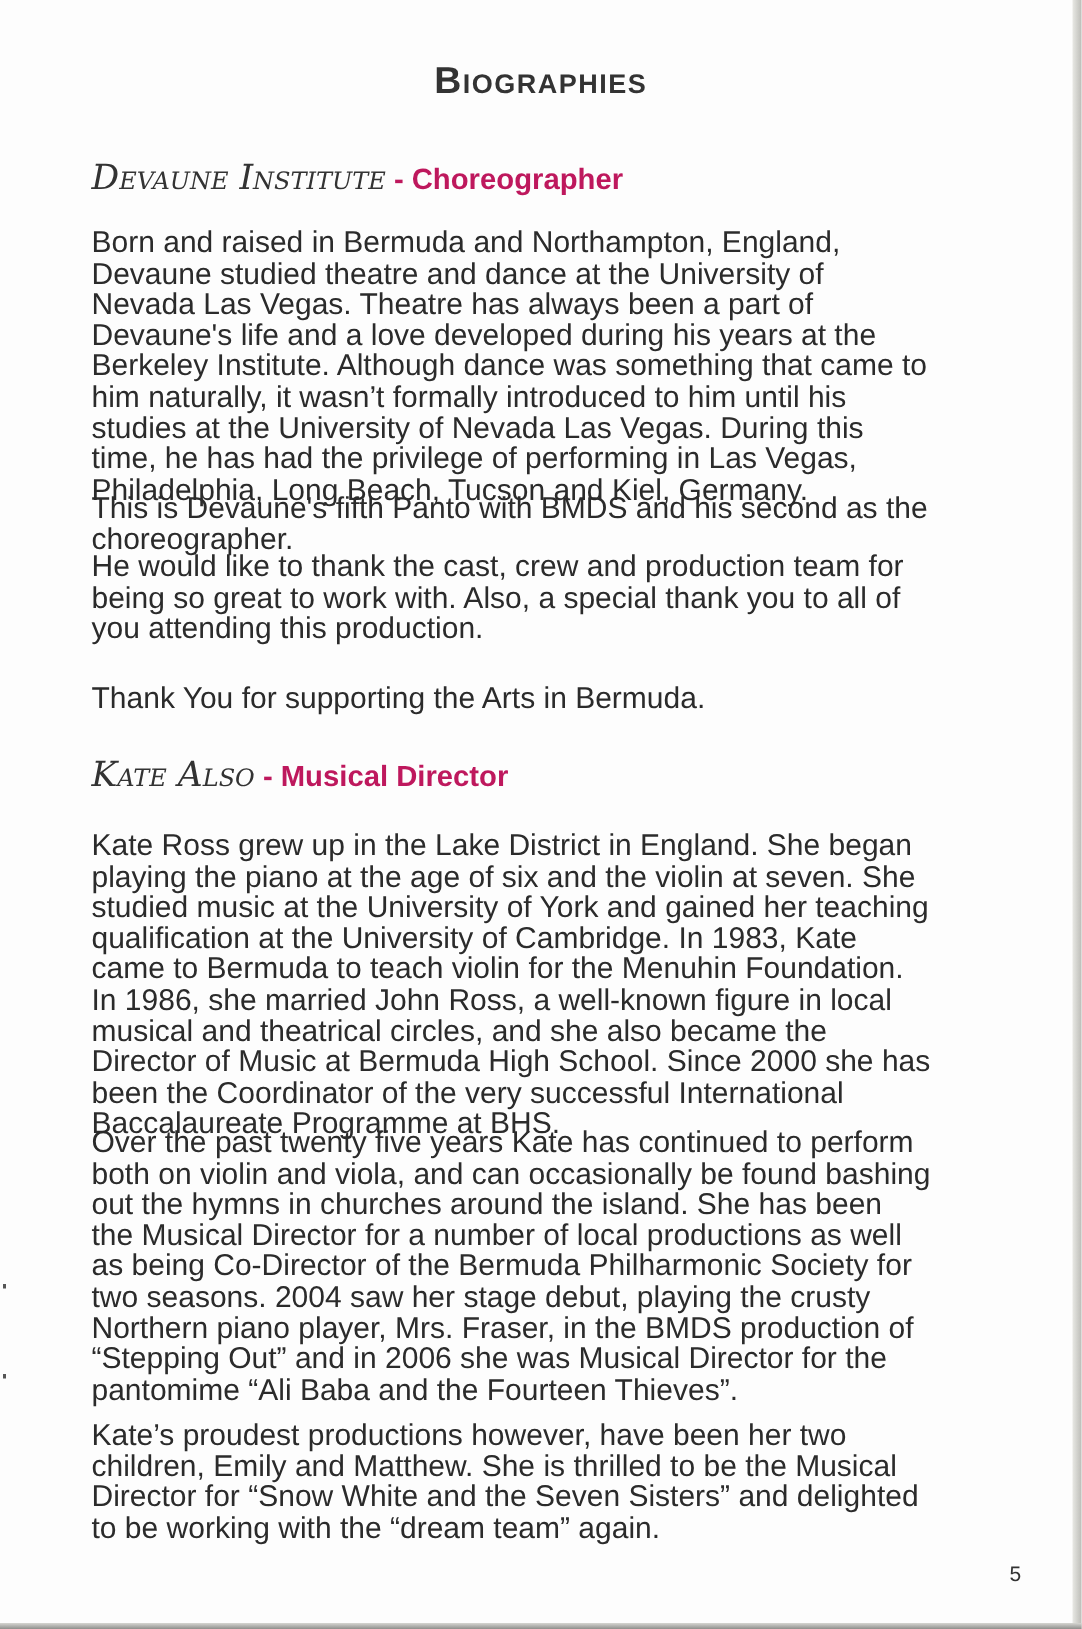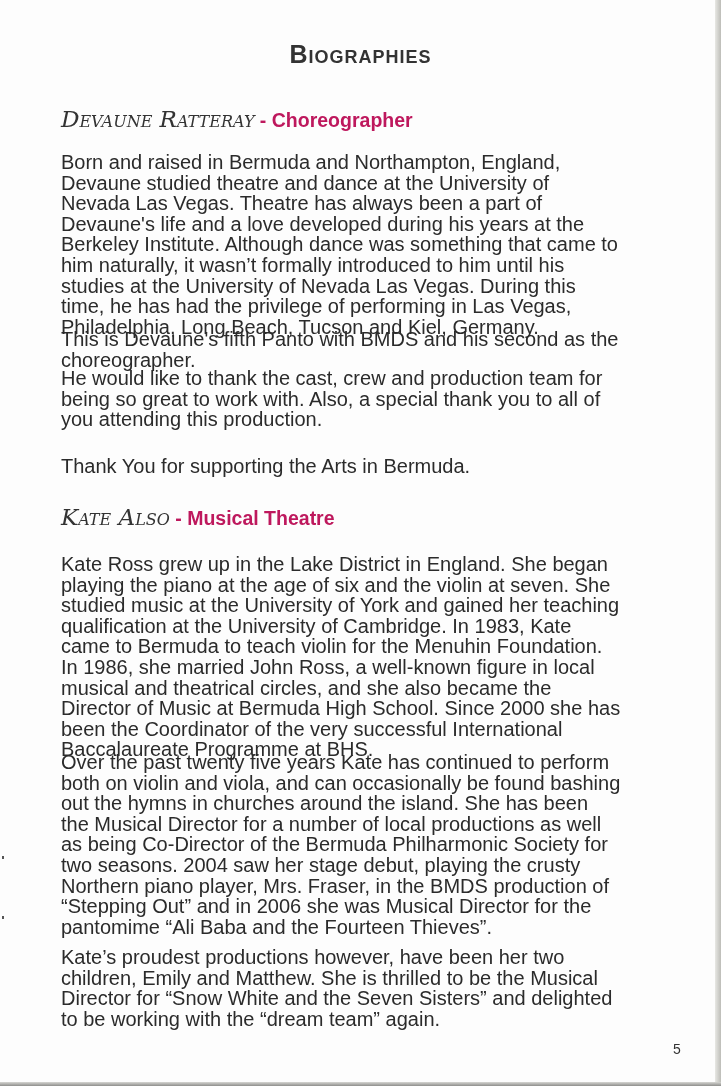--- a/index.html
+++ b/index.html
@@ -30,29 +30,29 @@
 <body>
 
 <div class="page-edge"></div>
 <div class="page-bottom-edge"></div>
 <div class="speck" style="left:2px; top:856px;"></div>
 <div class="speck" style="left:2px; top:916px;"></div>
 
 <h1 class="title" style="margin:0;">Biographies</h1>
 
 <div class="heading" style="top:106px;">
-  <span class="name">Devaune Ratteray</span><span class="role"> - Choreographer</span>
+  <span class="name">Devaune Institute</span><span class="role"> - Choreographer</span>
 </div>
 
 <p class="para" style="top:152px;">Born and raised in Bermuda and Northampton, England, Devaune studied theatre and dance at the University of Nevada Las Vegas. Theatre has always been a part of Devaune's life and a love developed during his years at the Berkeley Institute. Although dance was something that came to him naturally, it wasn’t formally introduced to him until his studies at the University of Nevada Las Vegas. During this time, he has had the privilege of performing in Las Vegas, Philadelphia, Long Beach, Tucson and Kiel, Germany.</p>
 <p class="para" style="top:329px;">This is Devaune's fifth Panto with BMDS and his second as the choreographer.</p>
 <p class="para" style="top:368px;">He would like to thank the cast, crew and production team for being so great to work with. Also, a special thank you to all of you attending this production.</p>
 <p class="para" style="top:456px;">Thank You for supporting the Arts in Bermuda.</p>
 
 <div class="heading" style="top:504px;">
-  <span class="name">Kate Also</span><span class="role"> - Musical Theatre</span>
+  <span class="name">Kate Also</span><span class="role"> - Musical Director</span>
 </div>
 
 <p class="para" style="top:554px;">Kate Ross grew up in the Lake District in England. She began playing the piano at the age of six and the violin at seven. She studied music at the University of York and gained her teaching qualification at the University of Cambridge. In 1983, Kate came to Bermuda to teach violin for the Menuhin Foundation. In 1986, she married John Ross, a well-known figure in local musical and theatrical circles, and she also became the Director of Music at Bermuda High School. Since 2000 she has been the Coordinator of the very successful International Baccalaureate Programme at BHS.</p>
 <p class="para" style="top:752px;">Over the past twenty five years Kate has continued to perform both on violin and viola, and can occasionally be found bashing out the hymns in churches around the island. She has been the  Musical Director for a number of local productions as well as being Co-Director of the Bermuda Philharmonic Society for two seasons. 2004 saw her stage debut, playing the crusty Northern piano player, Mrs. Fraser, in the BMDS production of “Stepping Out” and in 2006 she was Musical Director for the pantomime “Ali Baba and the Fourteen Thieves”.</p>
 <p class="para" style="top:947px;">Kate’s proudest productions however, have been her two children, Emily and Matthew. She is thrilled to be the Musical Director for “Snow White and the Seven Sisters” and delighted to be working with the “dream team” again.</p>
 
 <div class="page-number">5</div>
 
 </body></html>

